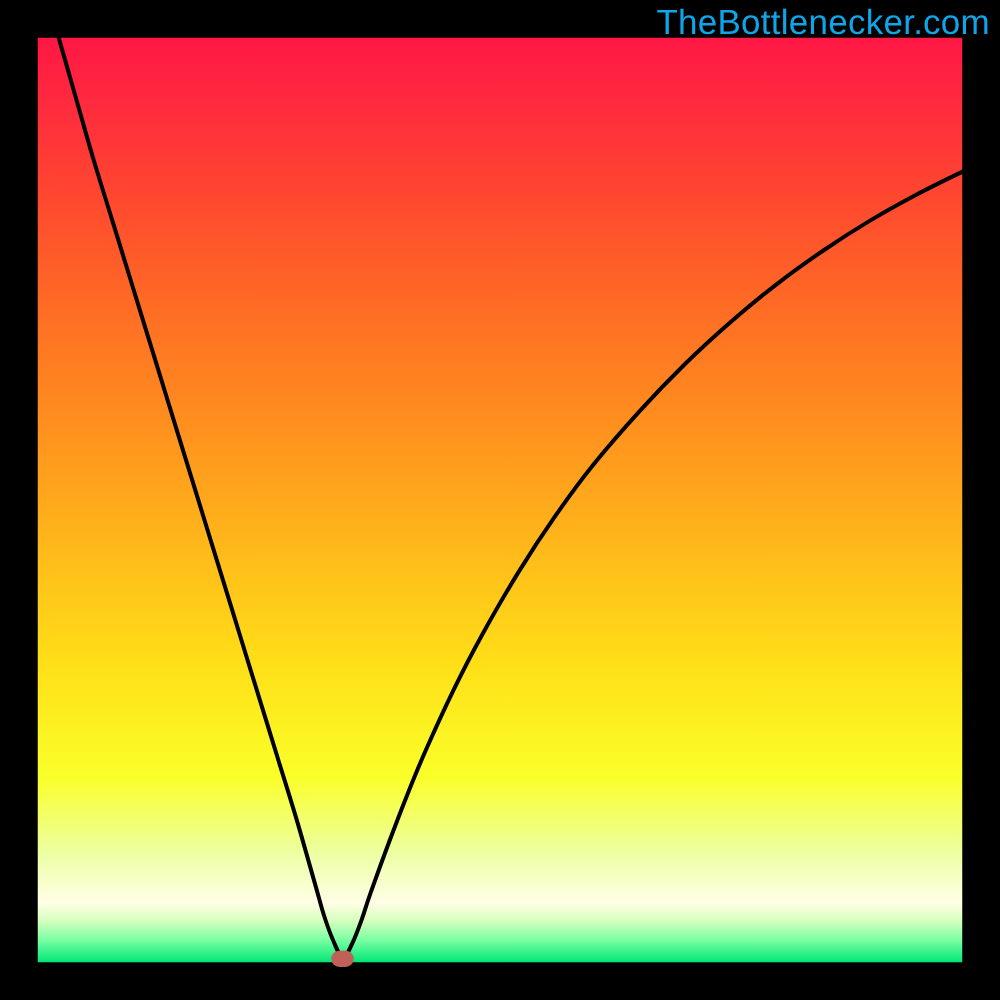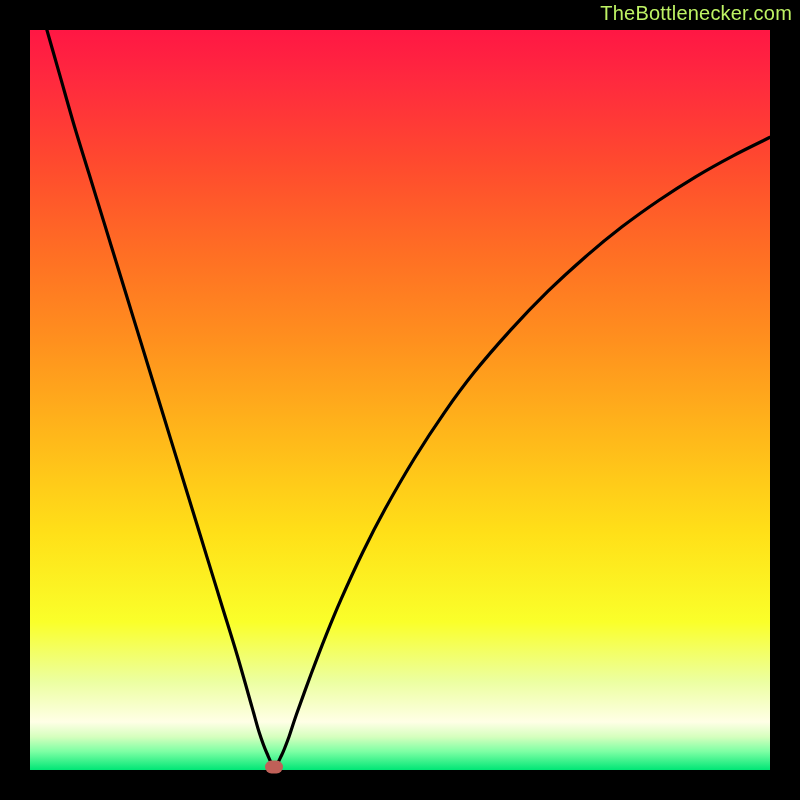--- a/index.html
+++ b/index.html
@@ -39,22 +39,22 @@
     width: 18px;
     height: 13px;
     border-radius: 7px;
     background: #c06058;
     transform: translate(-50%, -50%);
   }
   .watermark {
     position: absolute;
     top: 2px;
     right: 8px;
-    color: #bef264;
-    font-size: 20px;
+    color: #0ea5e9;
+    font-size: 28px;
     letter-spacing: 0.2px;
     user-select: none;
     white-space: nowrap;
   }
 </style>
 </head>
 <body>
 
 <div class="watermark">TheBottlenecker.com</div>
 

